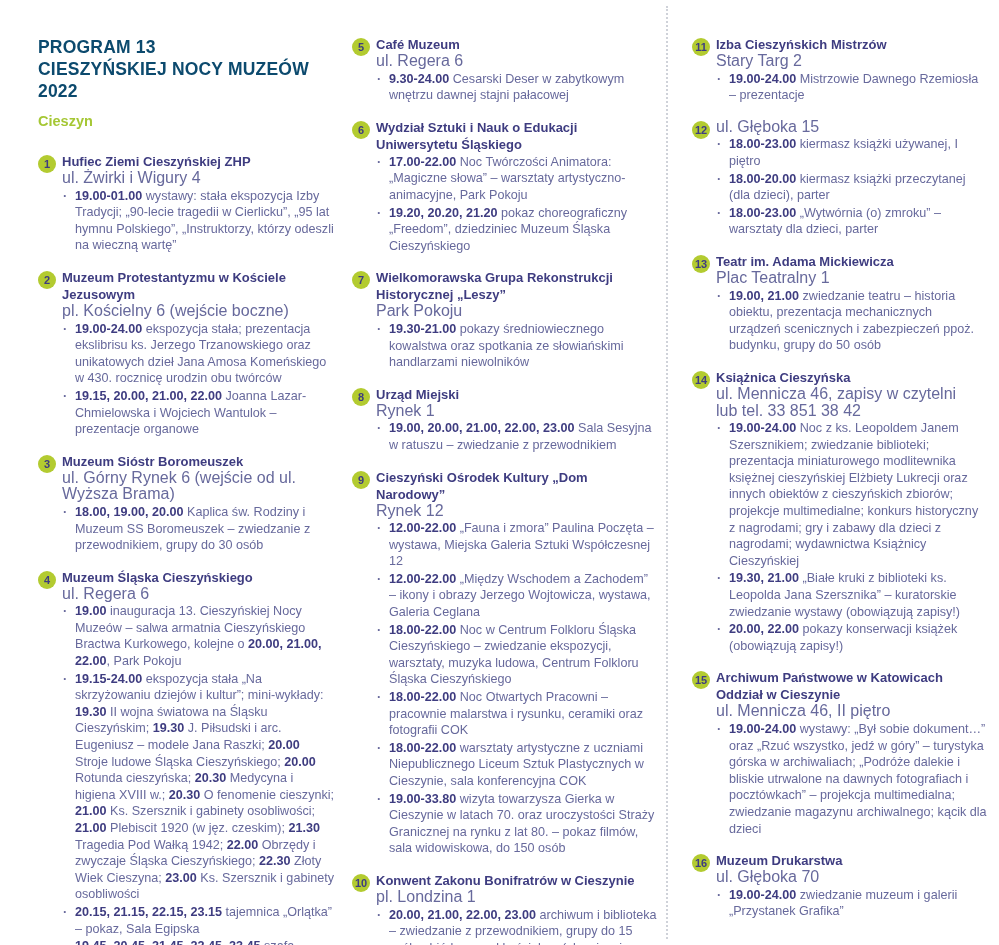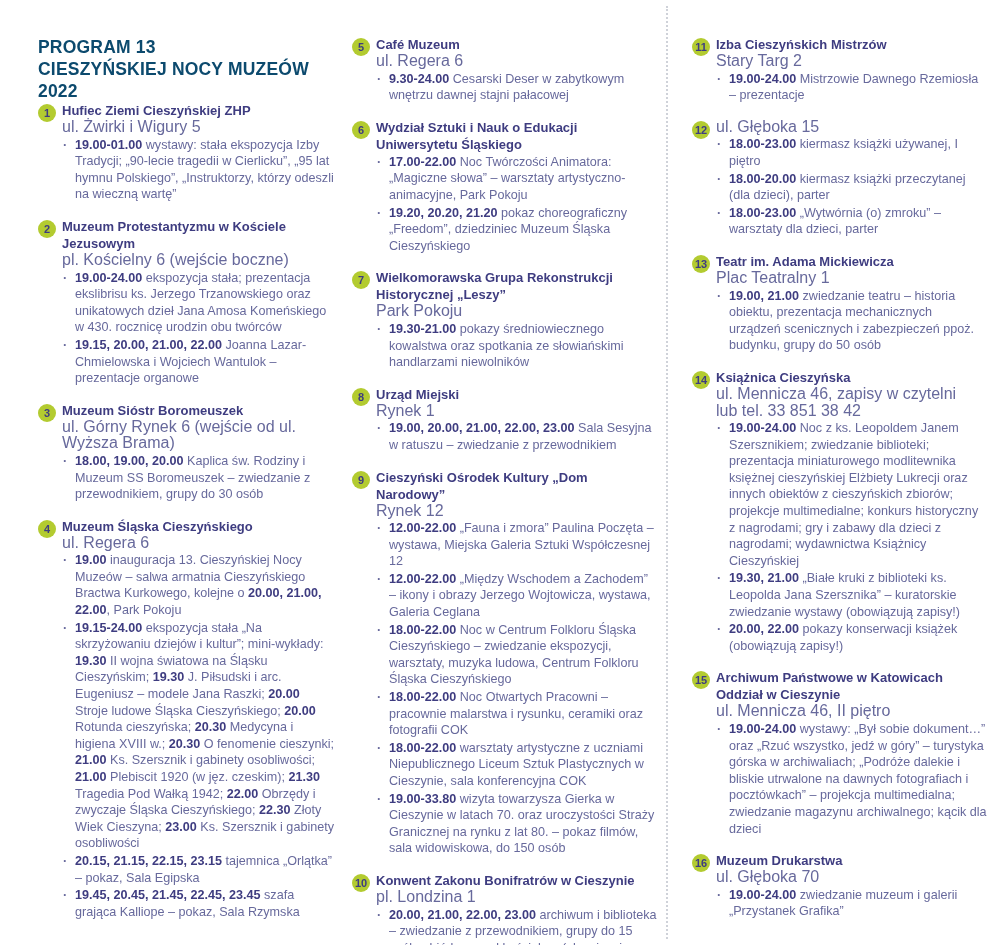--- a/index.html
+++ b/index.html
@@ -51,27 +51,28 @@
 </style>
 </head>
 <body>
 
 <div class="page">
   <div class="divider"></div>
 
   <div class="col col-1">
     <header>
       <h1 class="page-title"><span>PROGRAM 13</span><br><span>CIESZYŃSKIEJ NOCY MUZEÓW 2022</span></h1>
+      <div class="city">Cieszyn</div>
     </header>
     <div>
         <article class="entry">
           <div class="badge-col"><div class="badge">1</div></div>
           <div class="entry-body">
             <h2 class="venue">Hufiec Ziemi Cieszyńskiej ZHP</h2>
-            <div class="addr">ul. Żwirki i Wigury 5</div>
+            <div class="addr">ul. Żwirki i Wigury 4</div>
             <div class="event"><span class="bullet">·</span><span class="time">19.00-01.00</span> wystawy: stała ekspozycja Izby Tradycji; „90-lecie tragedii w Cierlicku”, „95 lat hymnu Polskiego”, „Instruktorzy, którzy odeszli na wieczną wartę”</div>
           </div>
         </article>
         <article class="entry">
           <div class="badge-col"><div class="badge">2</div></div>
           <div class="entry-body">
             <h2 class="venue">Muzeum Protestantyzmu w Kościele Jezusowym</h2>
             <div class="addr">pl. Kościelny 6 (wejście boczne)</div>
             <div class="event"><span class="bullet">·</span><span class="time">19.00-24.00</span> ekspozycja stała; prezentacja ekslibrisu ks. Jerzego Trzanowskiego oraz unikatowych dzieł Jana Amosa Komeńskiego w 430. rocznicę urodzin obu twórców</div>
             <div class="event"><span class="bullet">·</span><span class="time">19.15, 20.00, 21.00, 22.00</span> Joanna Lazar-Chmielowska i Wojciech Wantulok – prezentacje organowe</div>

